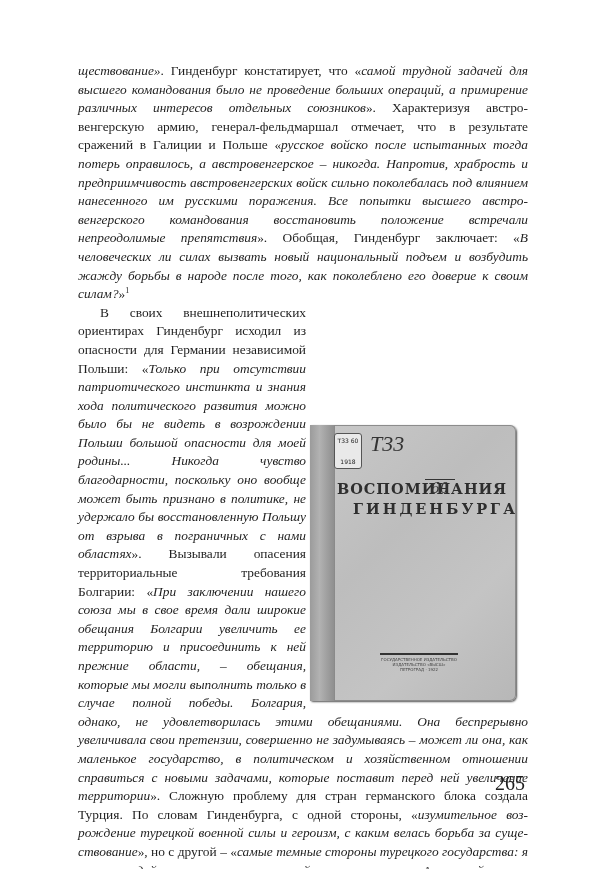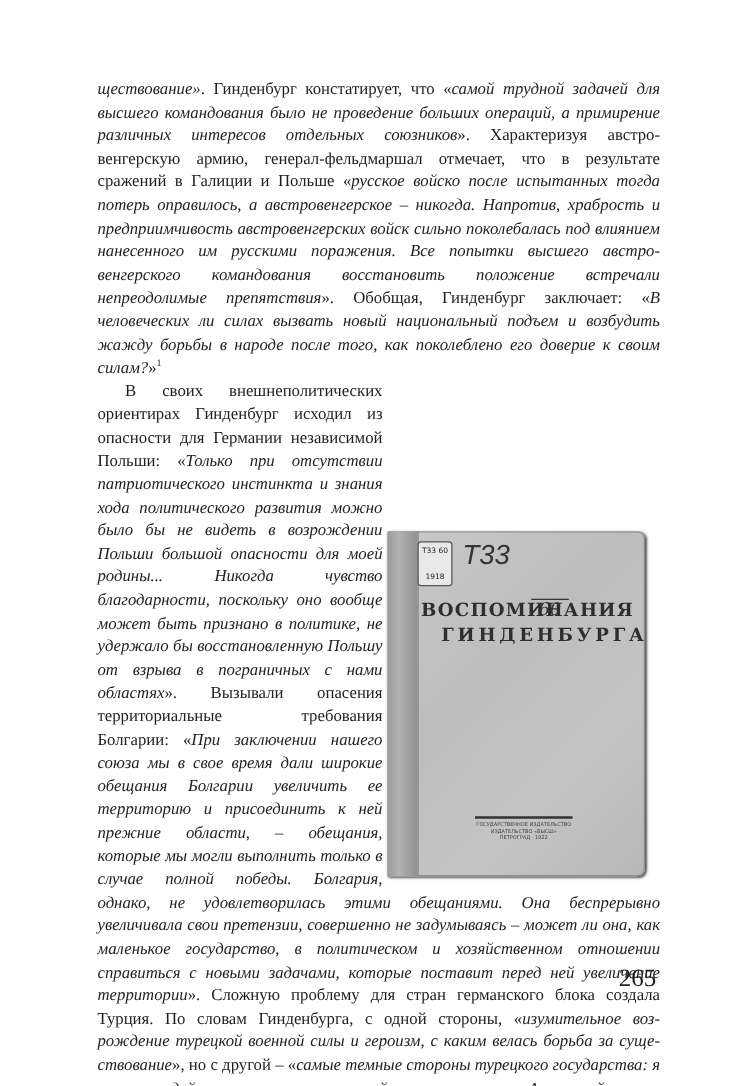--- a/index.html
+++ b/index.html
@@ -28,21 +28,21 @@
       background: linear-gradient(90deg, #9b9b9b, #b2b2b2 40%, #a0a0a0 70%, #8f8f8f);
       border-right: 1px solid #8a8a8a;
     }
     .label-sticker {
       position: absolute; left: 24px; top: 8px; width: 28px; height: 36px;
       background: #e9e9e9; border: 1px solid #555; border-radius: 3px;
       font-family: "DejaVu Sans", sans-serif; font-size: 6px; text-align: center; color: #222;
       line-height: 9px; padding-top: 2px; box-sizing: border-box;
     }
     .handwritten {
-      position: absolute; left: 60px; top: 6px; font-family: Liberation Sans, sans-serif; font-style: italic;
+      position: absolute; left: 60px; top: 6px; font-family: Liberation Serif, serif; font-style: italic;
       font-size: 22px; color: #333;
     }
     .handwritten-frac {
       position: absolute; left: 115px; top: 18px; font-family: "DejaVu Serif", serif; font-style: italic;
       font-size: 14px; color: #333; border-top: 1px solid #333; padding: 0 6px; margin-top: 36px;
     }
     .title {
       position: absolute; left: 26px; right: 8px; top: 54px; text-align: center;
       font-family: "DejaVu Serif", serif; font-weight: bold; font-size: 14.5px; letter-spacing: 1px;
       line-height: 20px; color: #2e2e2e;

